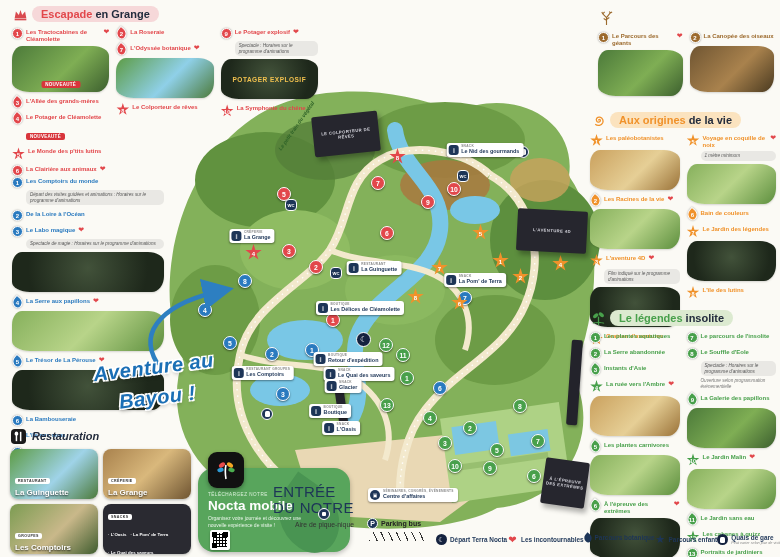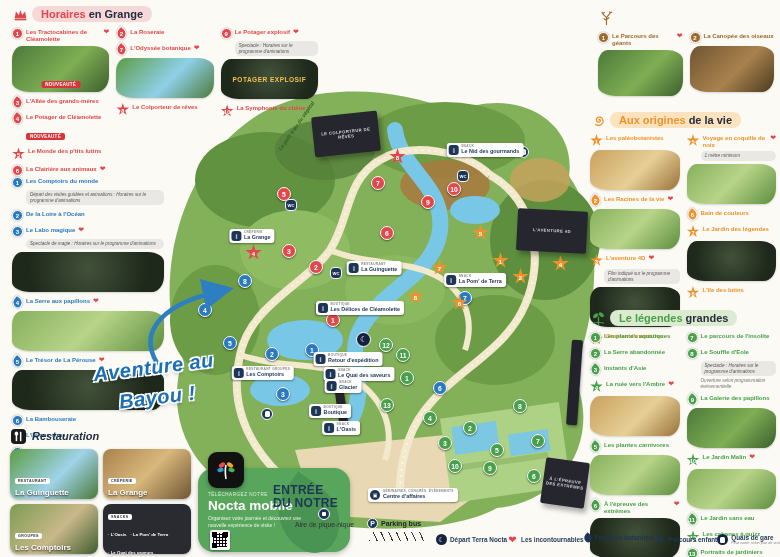--- a/index.html
+++ b/index.html
@@ -129,21 +129,21 @@
       display:flex;align-items:center;justify-content:center;flex:none;}
   .pstack{display:flex;flex-direction:column;line-height:1.05;}
   .pbadge{font-size:3.2px;color:#8a8a8a;letter-spacing:.3px;font-weight:bold;}
   .pname{font-size:5.4px;font-weight:bold;color:#1d3557;}
   .bld{position:absolute;background:#26262e;color:#d6d6de;display:flex;align-items:center;justify-content:center;
       text-align:center;font-size:4.2px;font-weight:bold;letter-spacing:.4px;border-radius:2px;
       box-shadow:3px 4px 5px rgba(0,0,0,.3);padding:2px;box-sizing:border-box;line-height:1.3;}
   .strip{position:absolute;background:#23232b;border-radius:2px;box-shadow:1px 2px 3px rgba(0,0,0,.3);}
   .train-label{position:absolute;left:132px;top:60px;transform:rotate(-55deg);transform-origin:left top;
       color:#2f6328;font-size:5.2px;font-weight:bold;font-style:italic;white-space:nowrap;z-index:4;}
-  .entrance{position:absolute;left:128px;top:396px;color:#1d3557;font-weight:bold;font-size:12px;
+  .entrance{position:absolute;left:128px;top:396px;color:#1d3557;font-weight:normal;font-size:15px;
       line-height:1.05;z-index:6;letter-spacing:.3px;}
   .picnic{position:absolute;left:150px;top:420px;display:flex;flex-direction:column;align-items:center;gap:1px;z-index:6;}
   .picnic .picicon{width:10px;height:10px;border-radius:50%;background:#1d3557;border:1px solid #fff;
       display:flex;align-items:center;justify-content:center;}
   .picnic .picicon span{display:block;width:4px;height:4px;background:#fff;border-radius:1px;}
   .picnic .ptxt{font-size:6.8px;color:#333;white-space:nowrap;}
   .parking{position:absolute;left:222px;top:430px;display:flex;align-items:center;gap:3px;z-index:6;}
   .parking .pk{width:11px;height:11px;border-radius:50%;background:#1d3557;color:#fff;font-size:7px;
       font-weight:bold;display:flex;align-items:center;justify-content:center;border:1px solid #fff;box-sizing:border-box;}
   .parking .ptxt{font-size:7px;font-weight:bold;color:#222;}
@@ -407,21 +407,21 @@
 </div>
 
 <div class="panel" id="sec-escapade">
   <div class="sec-head">
     <span class="sicon">
       <svg width="15" height="13" viewBox="0 0 18 15">
           <path d="M2,12 L3.5,4 L7,8 L9,2 L11,8 L14.5,4 L16,12 Z" fill="#d94a4e"></path>
           <rect x="2" y="12.5" width="14" height="2" fill="#d94a4e"></rect>
         </svg>
     </span>
-    <span class="stitle br-red"><span class="t1 tx-red">Horaires</span><span class="t2 tx-dark">en Grange</span></span>
+    <span class="stitle br-red"><span class="t1 tx-red">Escapade</span><span class="t2 tx-dark">en Grange</span></span>
   </div>
   <div class="cols">
       <div class="col">
         <div class="item">
           <div class="irow">
             <span class="mk bg-red">1</span>
             <span class="ilabel tx-red">Les Tractocabines de Cléamolette</span>
             <span class="heart">❤</span>
           </div>
           <div class="thumb th-g1">
@@ -747,21 +747,21 @@
 <div class="panel" id="sec-vegetal">
   <div class="sec-head">
     <span class="sicon">
       <svg width="15" height="15" viewBox="0 0 16 16">
           <path d="M8,15 C8,11 8,8 8,6" stroke="#48a04b" stroke-width="1.4" fill="none"></path>
           <ellipse cx="5" cy="5" rx="3.2" ry="2" transform="rotate(-35 5 5)" fill="#48a04b"></ellipse>
           <ellipse cx="11" cy="4" rx="3.2" ry="2" transform="rotate(35 11 4)" fill="#48a04b"></ellipse>
           <path d="M2,13 C6,12 10,12 14,13" stroke="#48a04b" stroke-width="1" fill="none"></path>
         </svg>
     </span>
-    <span class="stitle br-green"><span class="t1 tx-green">Le légendes</span><span class="t2 tx-dark">grandes</span></span>
+    <span class="stitle br-green"><span class="t1 tx-green">Le légendes</span><span class="t2 tx-dark">insolite</span></span>
   </div>
   <div class="cols">
       <div class="col">
         <div class="item">
           <div class="irow">
             <span class="mk bg-green">1</span>
             <span class="ilabel tx-green">Les plantes aquatiques</span>
           </div>
         </div>
         <div class="item">

